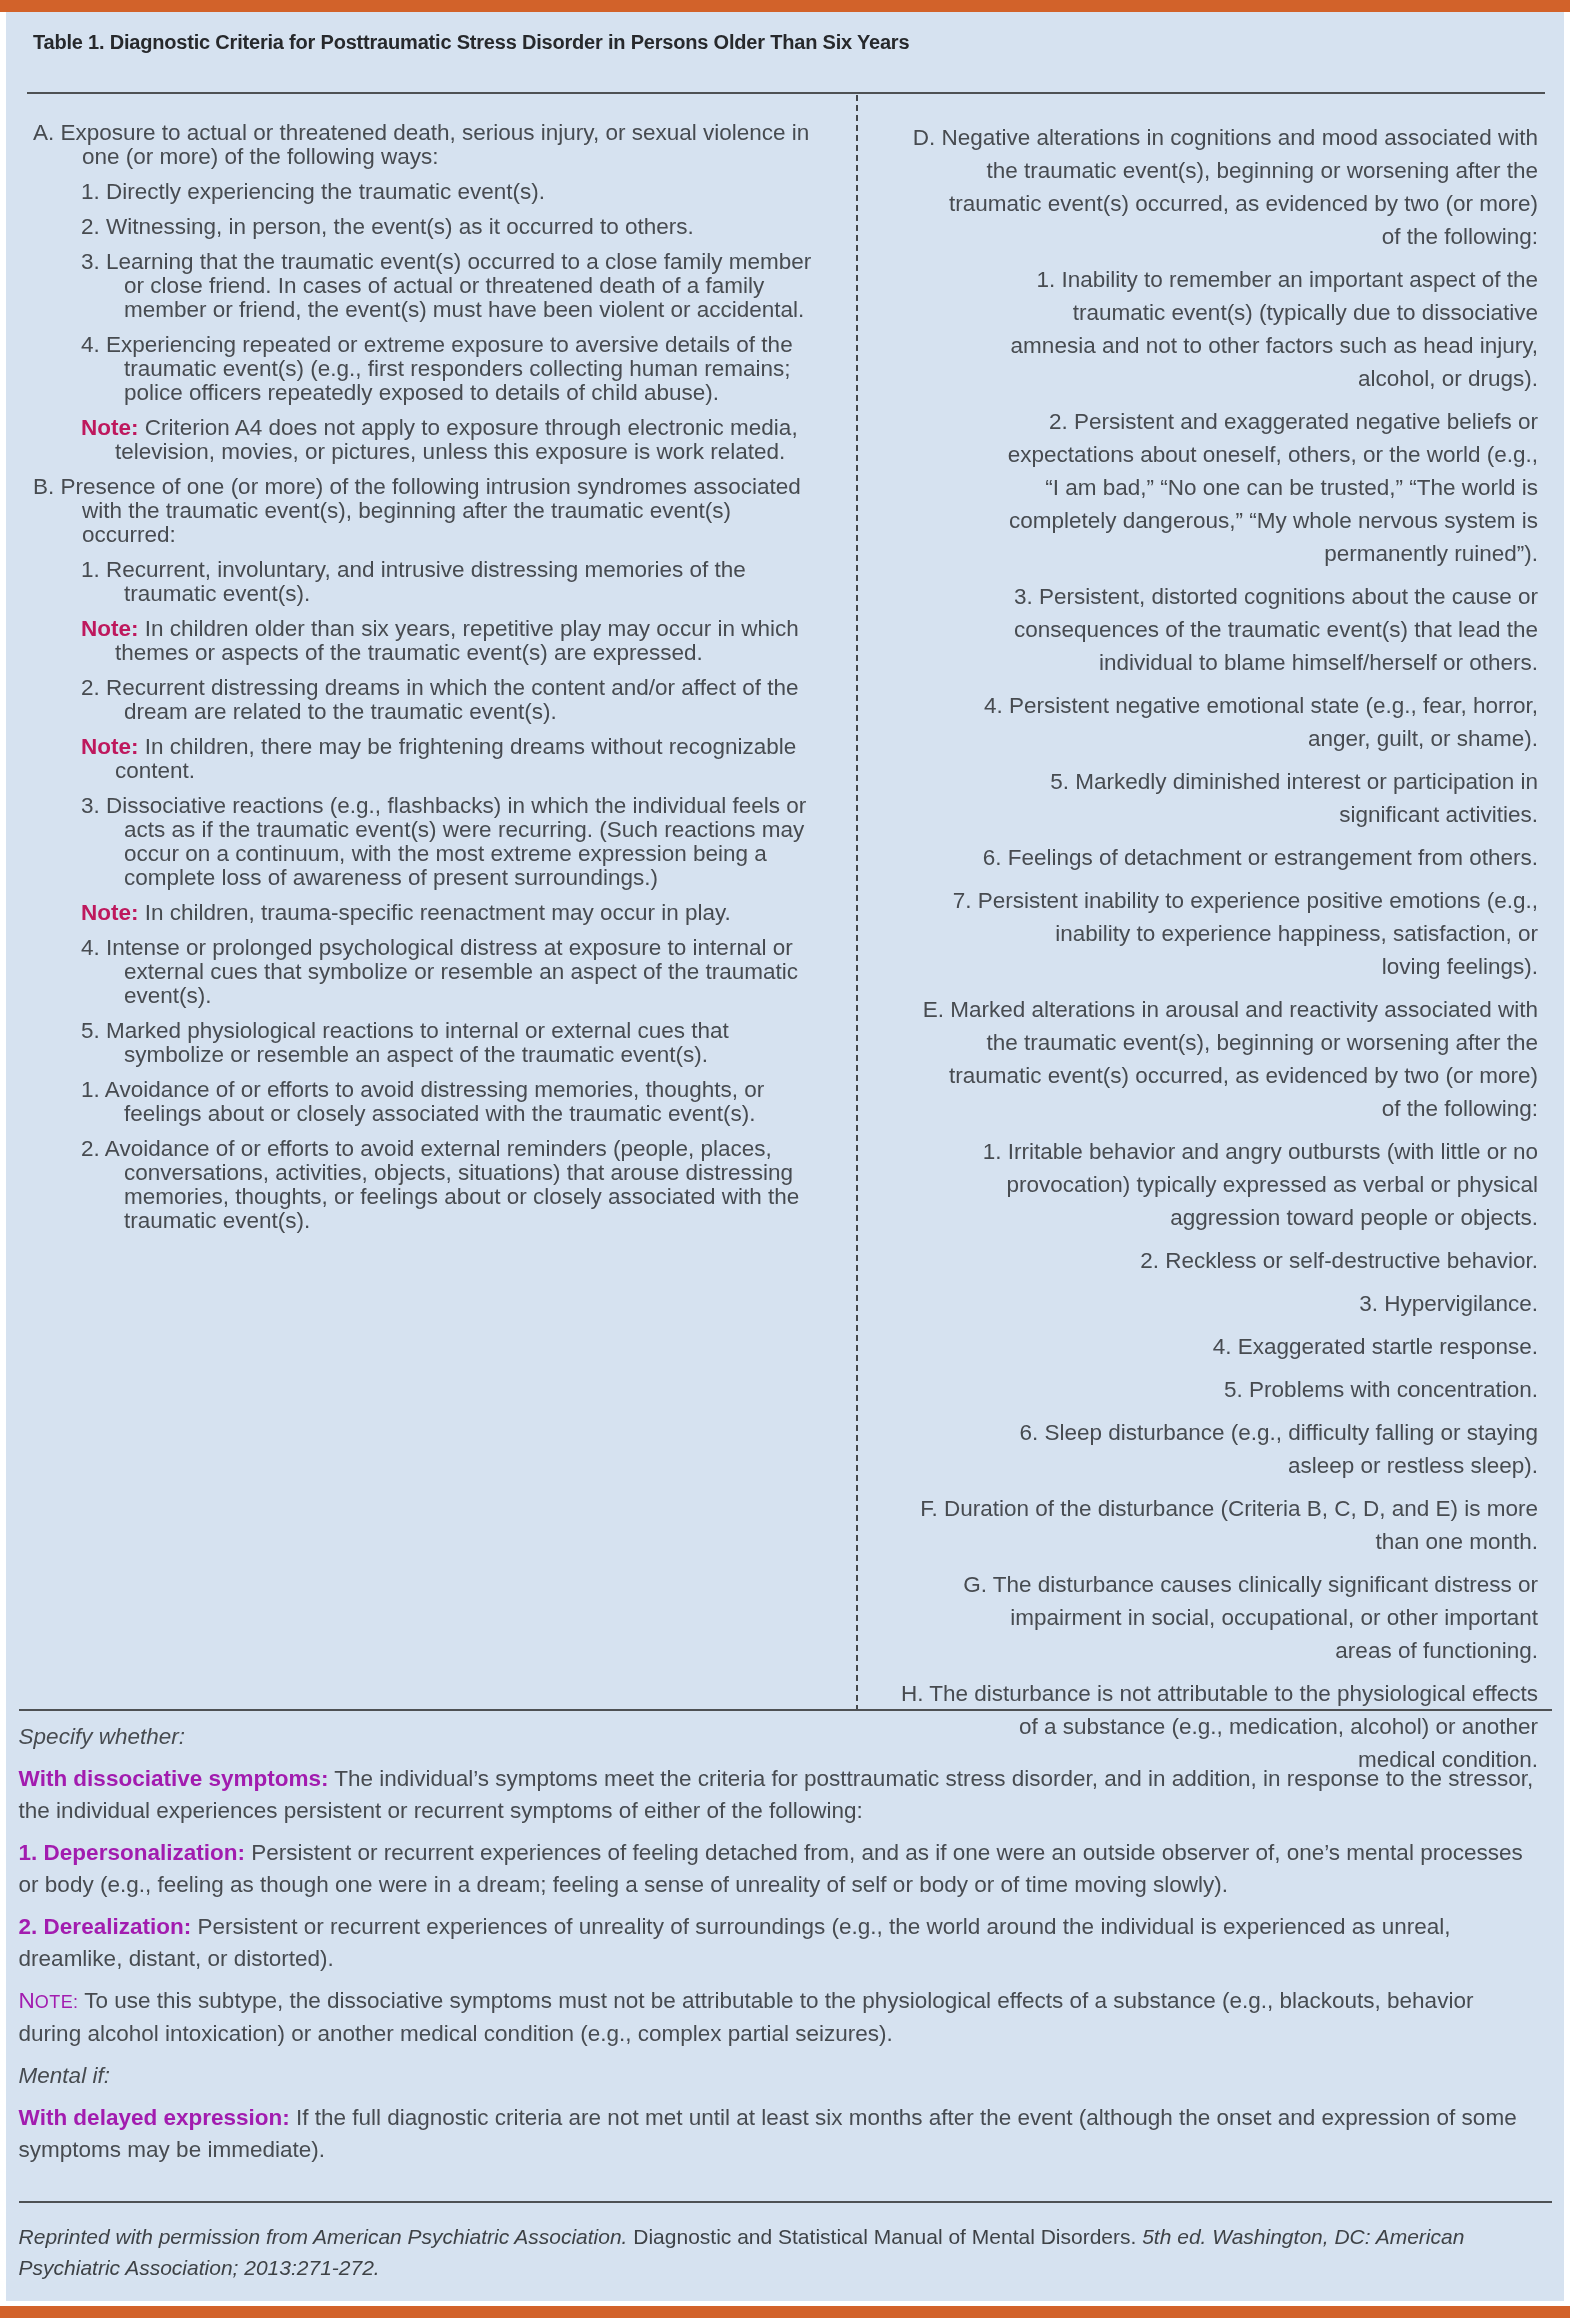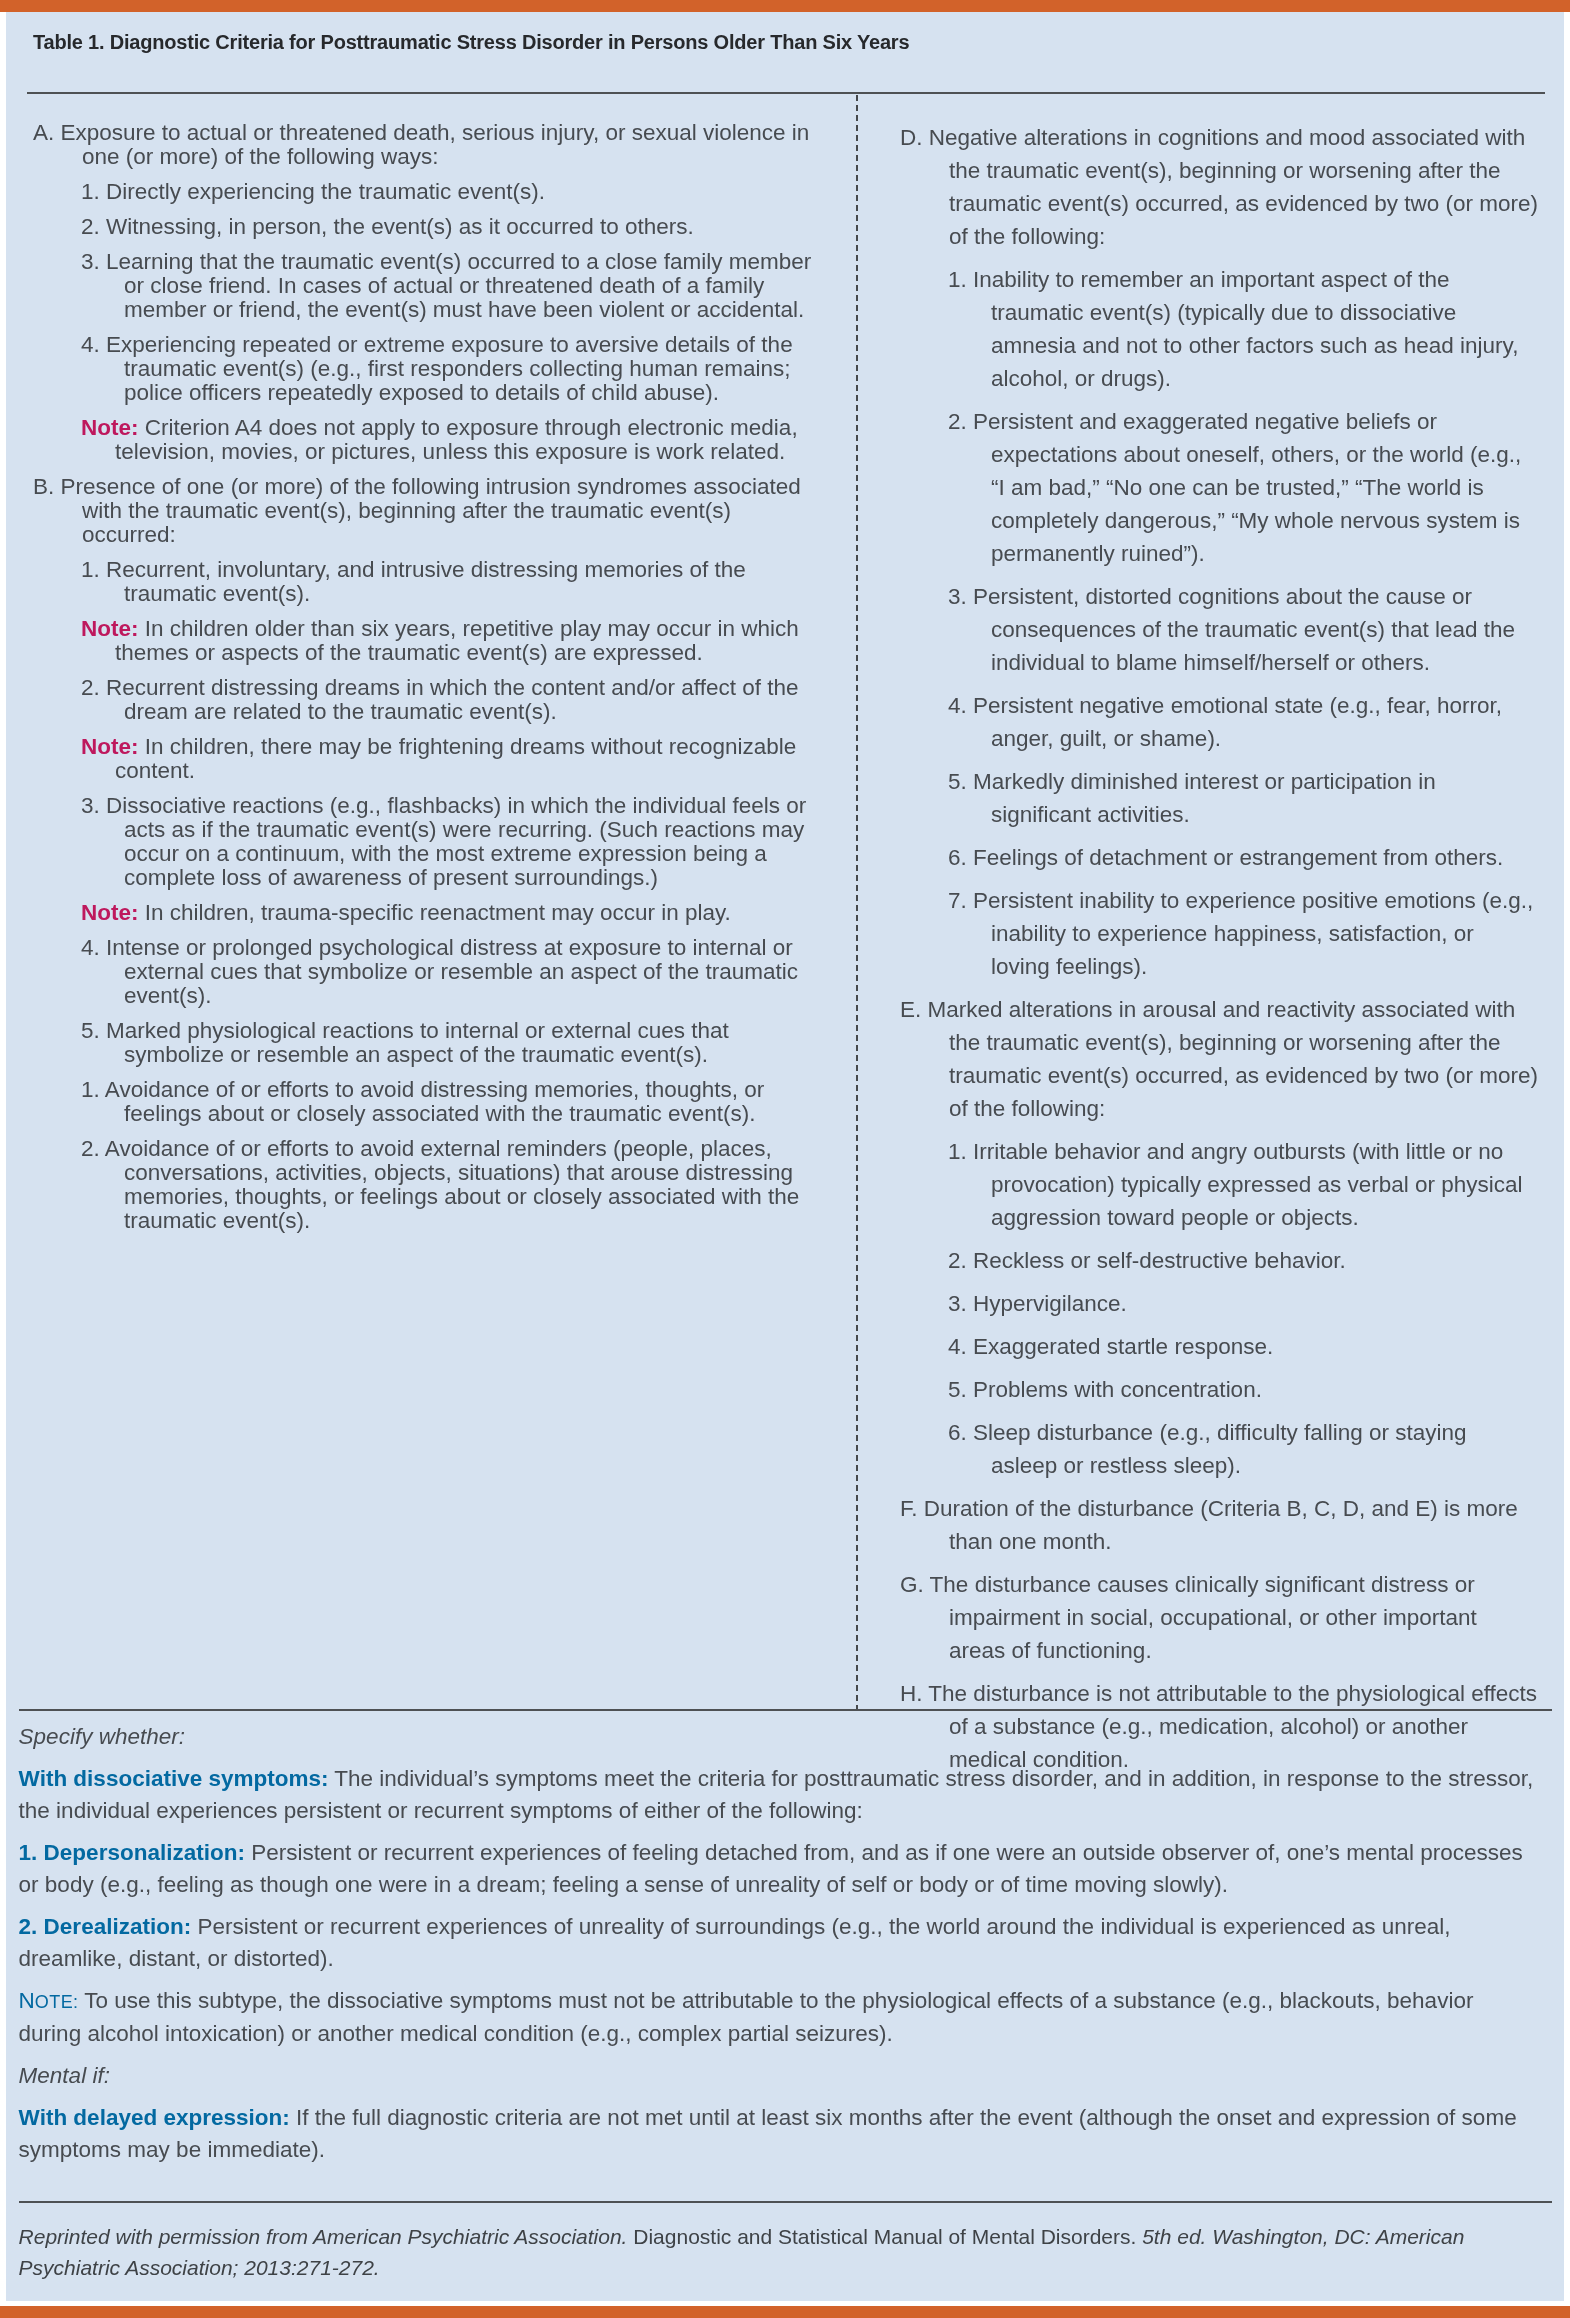--- a/index.html
+++ b/index.html
@@ -28,31 +28,31 @@
   #rule-low  { left:18.6px;  top:2201px; width:1533px; }
   .v-divider {
     position:absolute; left:856px; top:95px; height:1616px; width:0;
     border-left:2.3px dashed #45484b;
   }
   .col { position:absolute; top:121px; font-size:22.5px; }
   #col-left  { left:33px;   width:785px; }
   #col-right { left:900px; width:638px;  }
   .ci { margin:0 0 11px 0; }
   #col-left  .ci { line-height:24px; }
-  #col-right .ci { line-height:33px; margin-bottom:10px; }
+  #col-right .ci { line-height:33px; margin-bottom:10px;text-align:right; }
   .ci-letter { padding-left:49px; text-indent:-49px; }
   .ci-number { margin-left:48px; padding-left:43px; text-indent:-43px; }
   .ci-note   { margin-left:48px; padding-left:34px; text-indent:-34px; }
   .ci-note .ci-label { font-weight:700; color:#be185d; }
   #footer-paragraphs {
     position:absolute; left:18.6px; top:1721px; width:1518px; font-size:22.5px;
   }
   .fp { margin:0 0 10px 0; line-height:32px; }
   .fp-italic { font-style:italic; }
-  .fp-label { font-weight:700; color:#0369a1; }
+  .fp-label { font-weight:700; color:#a21caf; }
   .fp-note-label .sc-first { font-size:22.5px; }
   .fp-note-label .sc-rest  { font-size:18px; letter-spacing:0.4px; }
   #source-note {
     position:absolute; left:18.6px; top:2221px; width:1521px;
     font-size:21px; line-height:31px; color:#3e4246;
   }
   #source-note .it { font-style:italic; }
   #source-note .rm { font-style:normal; }
 </style>
 </head>

